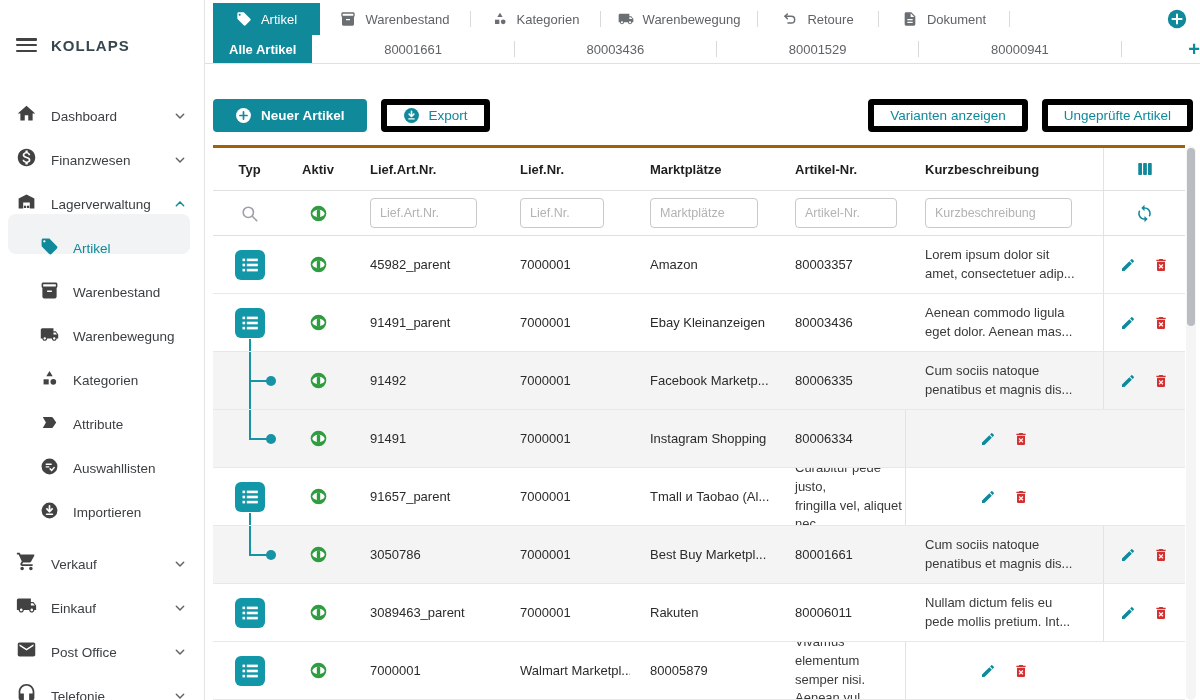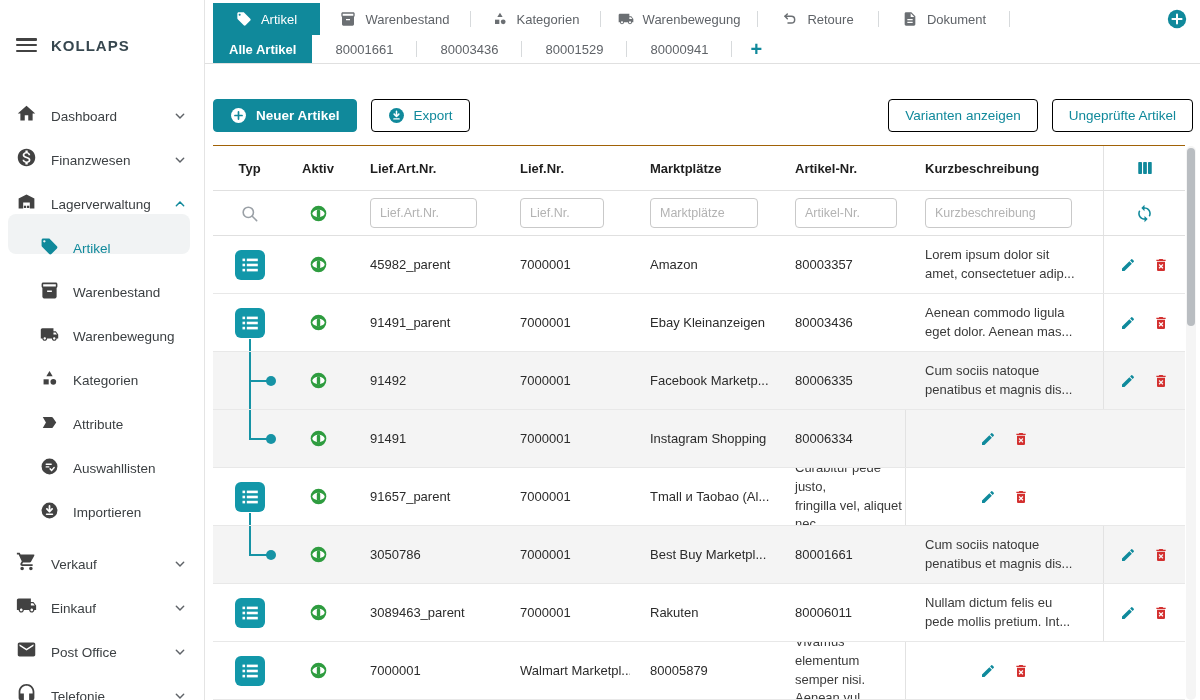--- a/index.html
+++ b/index.html
@@ -35,42 +35,42 @@
   .tabbar { display:flex; align-items:stretch; height:32px; margin-top:3px; padding-left:8px; }
   .mtab { display:flex; align-items:center; justify-content:center; gap:9px; font-size:13px;
     color:#5f6368; cursor:pointer; }
   .mtab .ticon { width:16px; height:16px; color:#6b6f73; }
   .mtab.active { background:#10899b; color:#fff; }
   .mtab.active .ticon { color:#fff; }
   .tabsep { width:1px; height:16px; background:#d7dadc; align-self:center; }
   .add-circle { width:20px; height:20px; margin-left:auto; margin-right:13px; align-self:center; cursor:pointer; }
 
   
-  .subtabbar { display:flex; align-items:stretch; height:29px; padding-left:8px; border-bottom:1px solid #e0e0e0; }
+  .subtabbar { display:flex; align-items:stretch; height:29px; padding-left:8px; border-bottom:1px solid #e0e0e0;justify-content:space-between; }
   .stab { display:flex; align-items:center; justify-content:center; font-size:13px; color:#5f6368;
     cursor:pointer; }
   .stab.active { background:#10899b; color:#fff; font-weight:bold; padding:0 16px; }
   .stab.num { width:104px; }
   .stab-plus { align-self:center; margin-left:18px; color:#10899b; font-size:20px; font-weight:bold;
     line-height:1; cursor:pointer; }
 
   
   .toolbar { display:flex; align-items:center; margin:35px 7px 0 8px; }
   .btn { display:flex; align-items:center; gap:9px; height:33px; border-radius:4px; font-size:13.5px;
-    padding:0 16px; cursor:pointer; border:1px solid #000000; background:#fff; color:#10899b;
+    padding:0 16px; cursor:pointer; border:6px solid #000000; background:#fff; color:#10899b;
     font-family:"Liberation Sans", sans-serif; }
   .btn.filled { background:#10899b; color:#fff; border-color:#10899b; font-weight:bold; }
   .btn .bicon { width:17px; height:17px; }
   .btn + .btn { margin-left:14px; }
   .toolbar .spacer { flex:1; }
 
   
   .table { position:relative; margin:13px 0 0 8px; width:983px; }
   .grid { display:grid; grid-template-columns:73px 64px 150px 130px 145px 130px 198px 82px; width:972px; }
-  .thead { height:46px; border-top:1px solid #a16207; border-bottom:1px solid #e0e0e0; }
+  .thead { height:46px; border-top:3px solid #a16207; border-bottom:1px solid #e0e0e0; }
   .th { display:flex; align-items:center; font-size:13px; font-weight:bold; color:#1f1f1f; padding-left:20px; }
   .th.cen { justify-content:center; padding-left:0; }
   .tfilter { height:45px; border-bottom:1px solid #e0e0e0; }
   .fcell { display:flex; align-items:center; padding-left:20px; }
   .fcell.cen { justify-content:center; padding-left:0; }
   .finput { height:30px; border:1px solid #c9c9c9; border-radius:4px; padding:0 9px; font-size:12.5px;
     color:#3c4043; font-family:"Liberation Sans", sans-serif; background:#fff; }
   .finput::placeholder { color:#b3b3b3; }
   .w-liefart { width:107px; } .w-lief { width:84px; } .w-markt { width:108px; }
   .w-artnr { width:102px; } .w-kurz { width:147px; }

